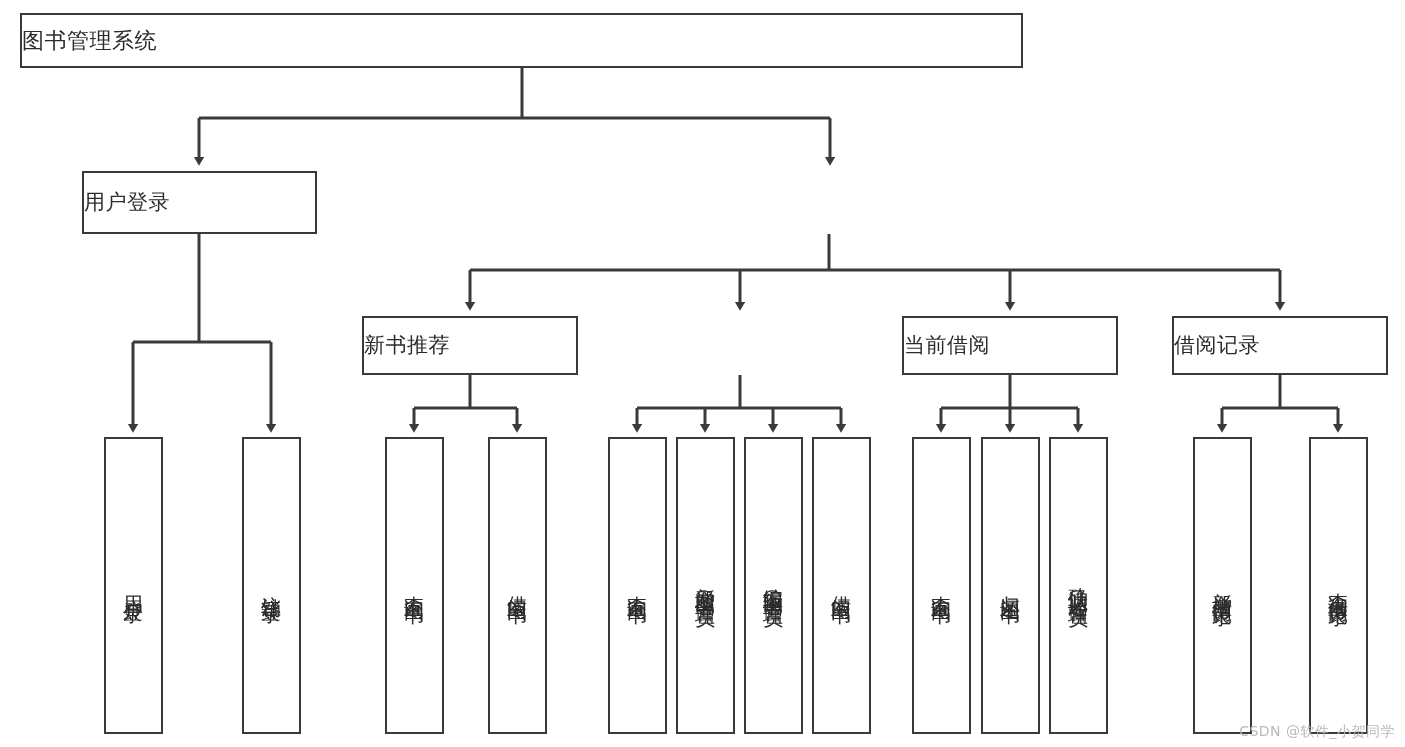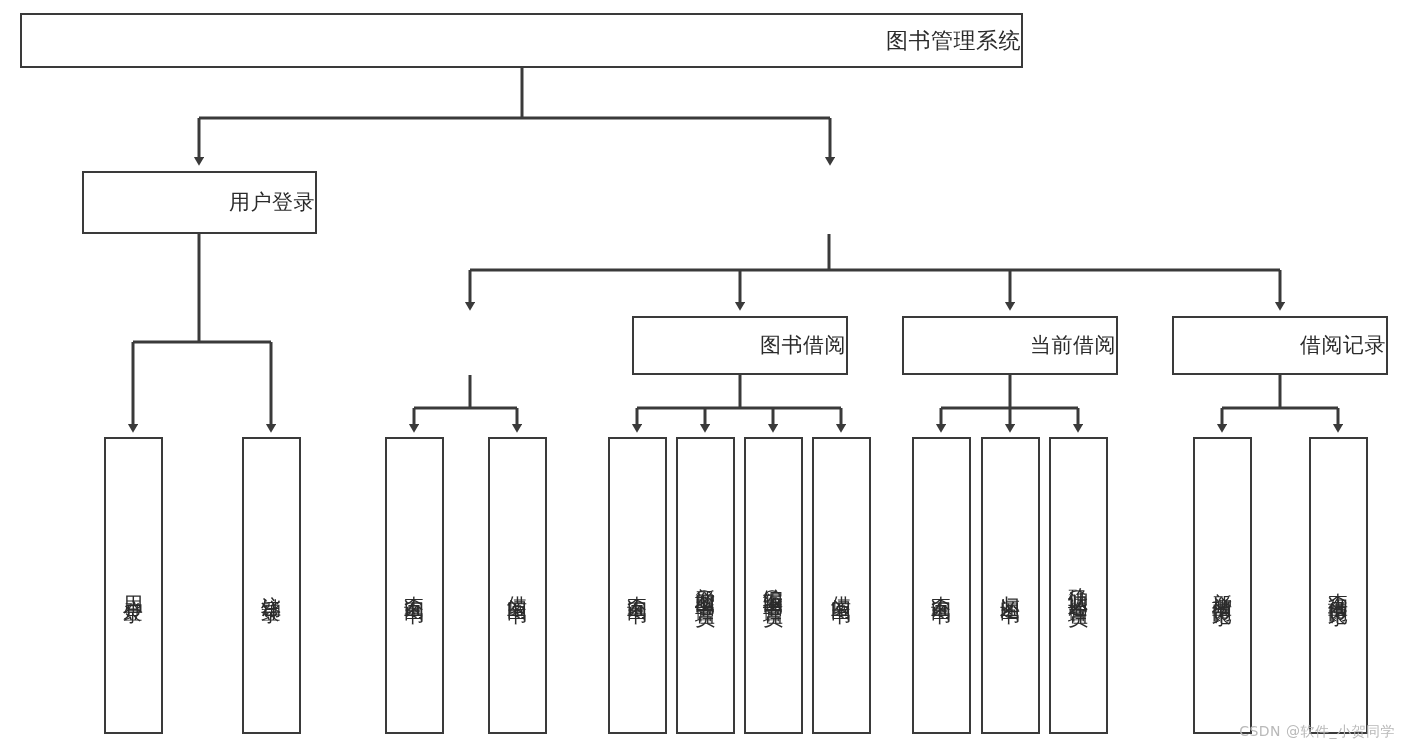--- a/index.html
+++ b/index.html
@@ -26,21 +26,21 @@
     height: 747px;
     pointer-events: none;
   }
   .node {
     position: absolute;
     box-sizing: border-box;
     border: 2.5px solid #3a3a3a;
     background: #ffffff;
     display: flex;
     align-items: center;
-    justify-content: flex-end;
+    justify-content: flex-start;
     color: #2b2b2b;
     line-height: 1.18;
     z-index: 2;
   }
   
   .node.horiz {
     font-size: 21px;
     letter-spacing: 0.5px;
     white-space: nowrap;
   }
@@ -132,24 +132,24 @@
 
   <div class="node horiz root" style="left:20px; top:13px; width:1003px; height:55px;">
     <span>图书管理系统</span>
   </div>
 
   <div class="node horiz" style="left:82px; top:171px; width:235px; height:63px;">
     <span>用户登录</span>
   </div>
 
 
-
-  <div class="node horiz" style="left:632px; top:316px; width:216px; height:59px;">
-    <span>图书借阅</span>
-  </div>
+  <div class="node horiz" style="left:362px; top:316px; width:216px; height:59px;">
+    <span>新书推荐</span>
+  </div>
+
 
   <div class="node horiz" style="left:1172px; top:316px; width:216px; height:59px;">
     <span>借阅记录</span>
   </div>
 
   <div class="node horiz" style="left:902px; top:316px; width:216px; height:59px;">
     <span>当前借阅</span>
   </div>
 
   <div class="node vert" style="left:104px; top:437px; width:59px; height:297px;">

